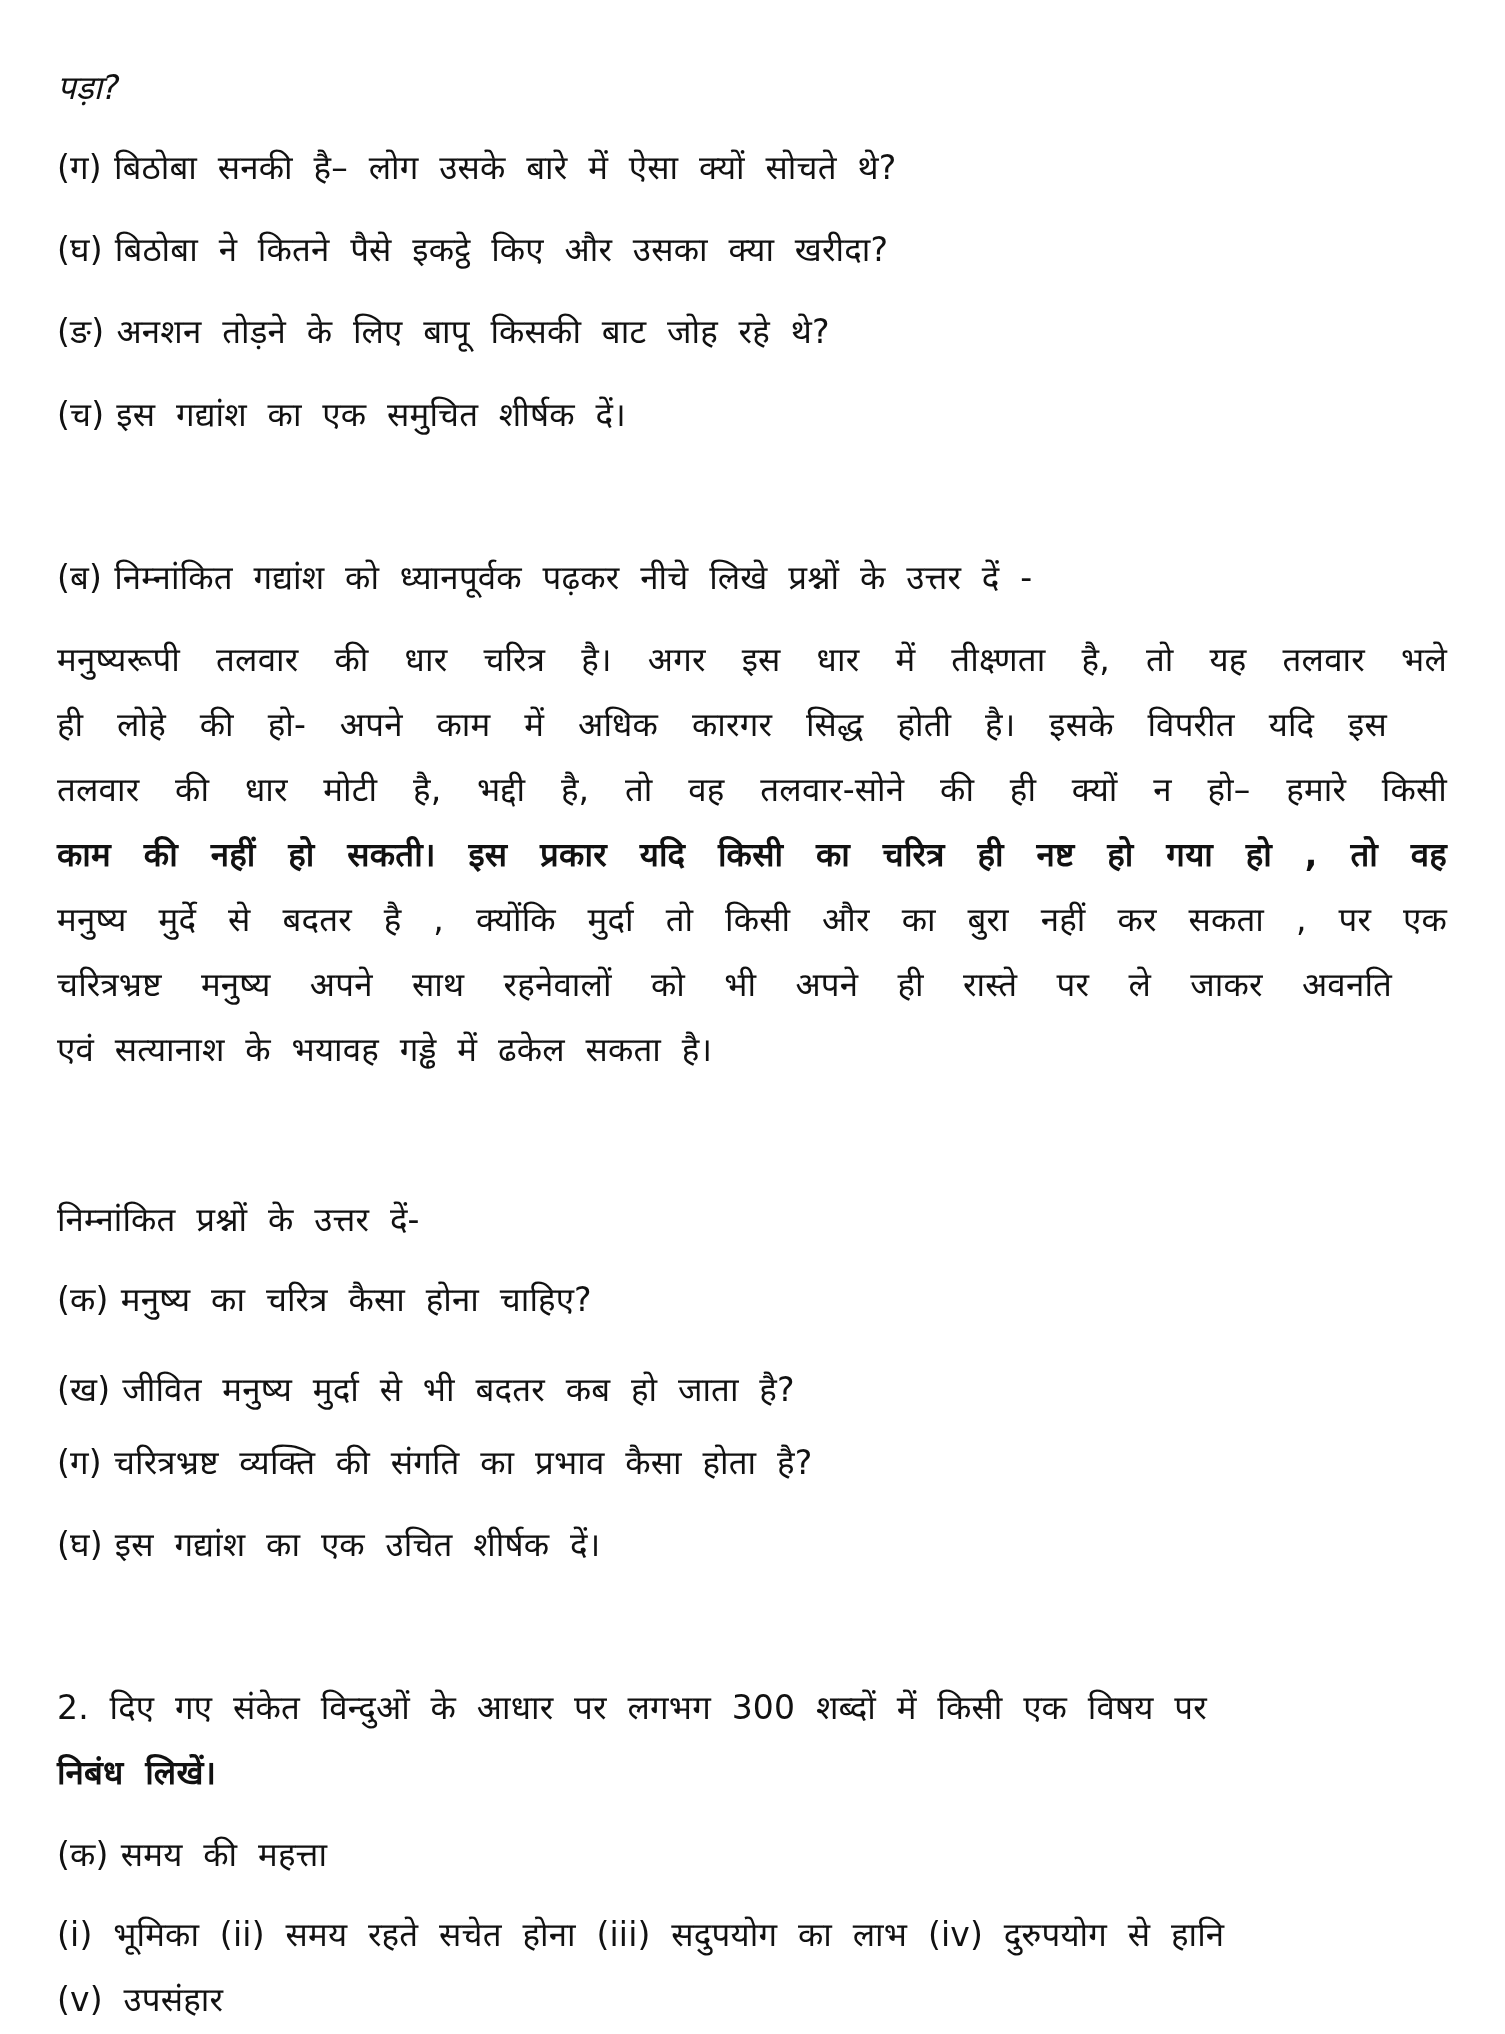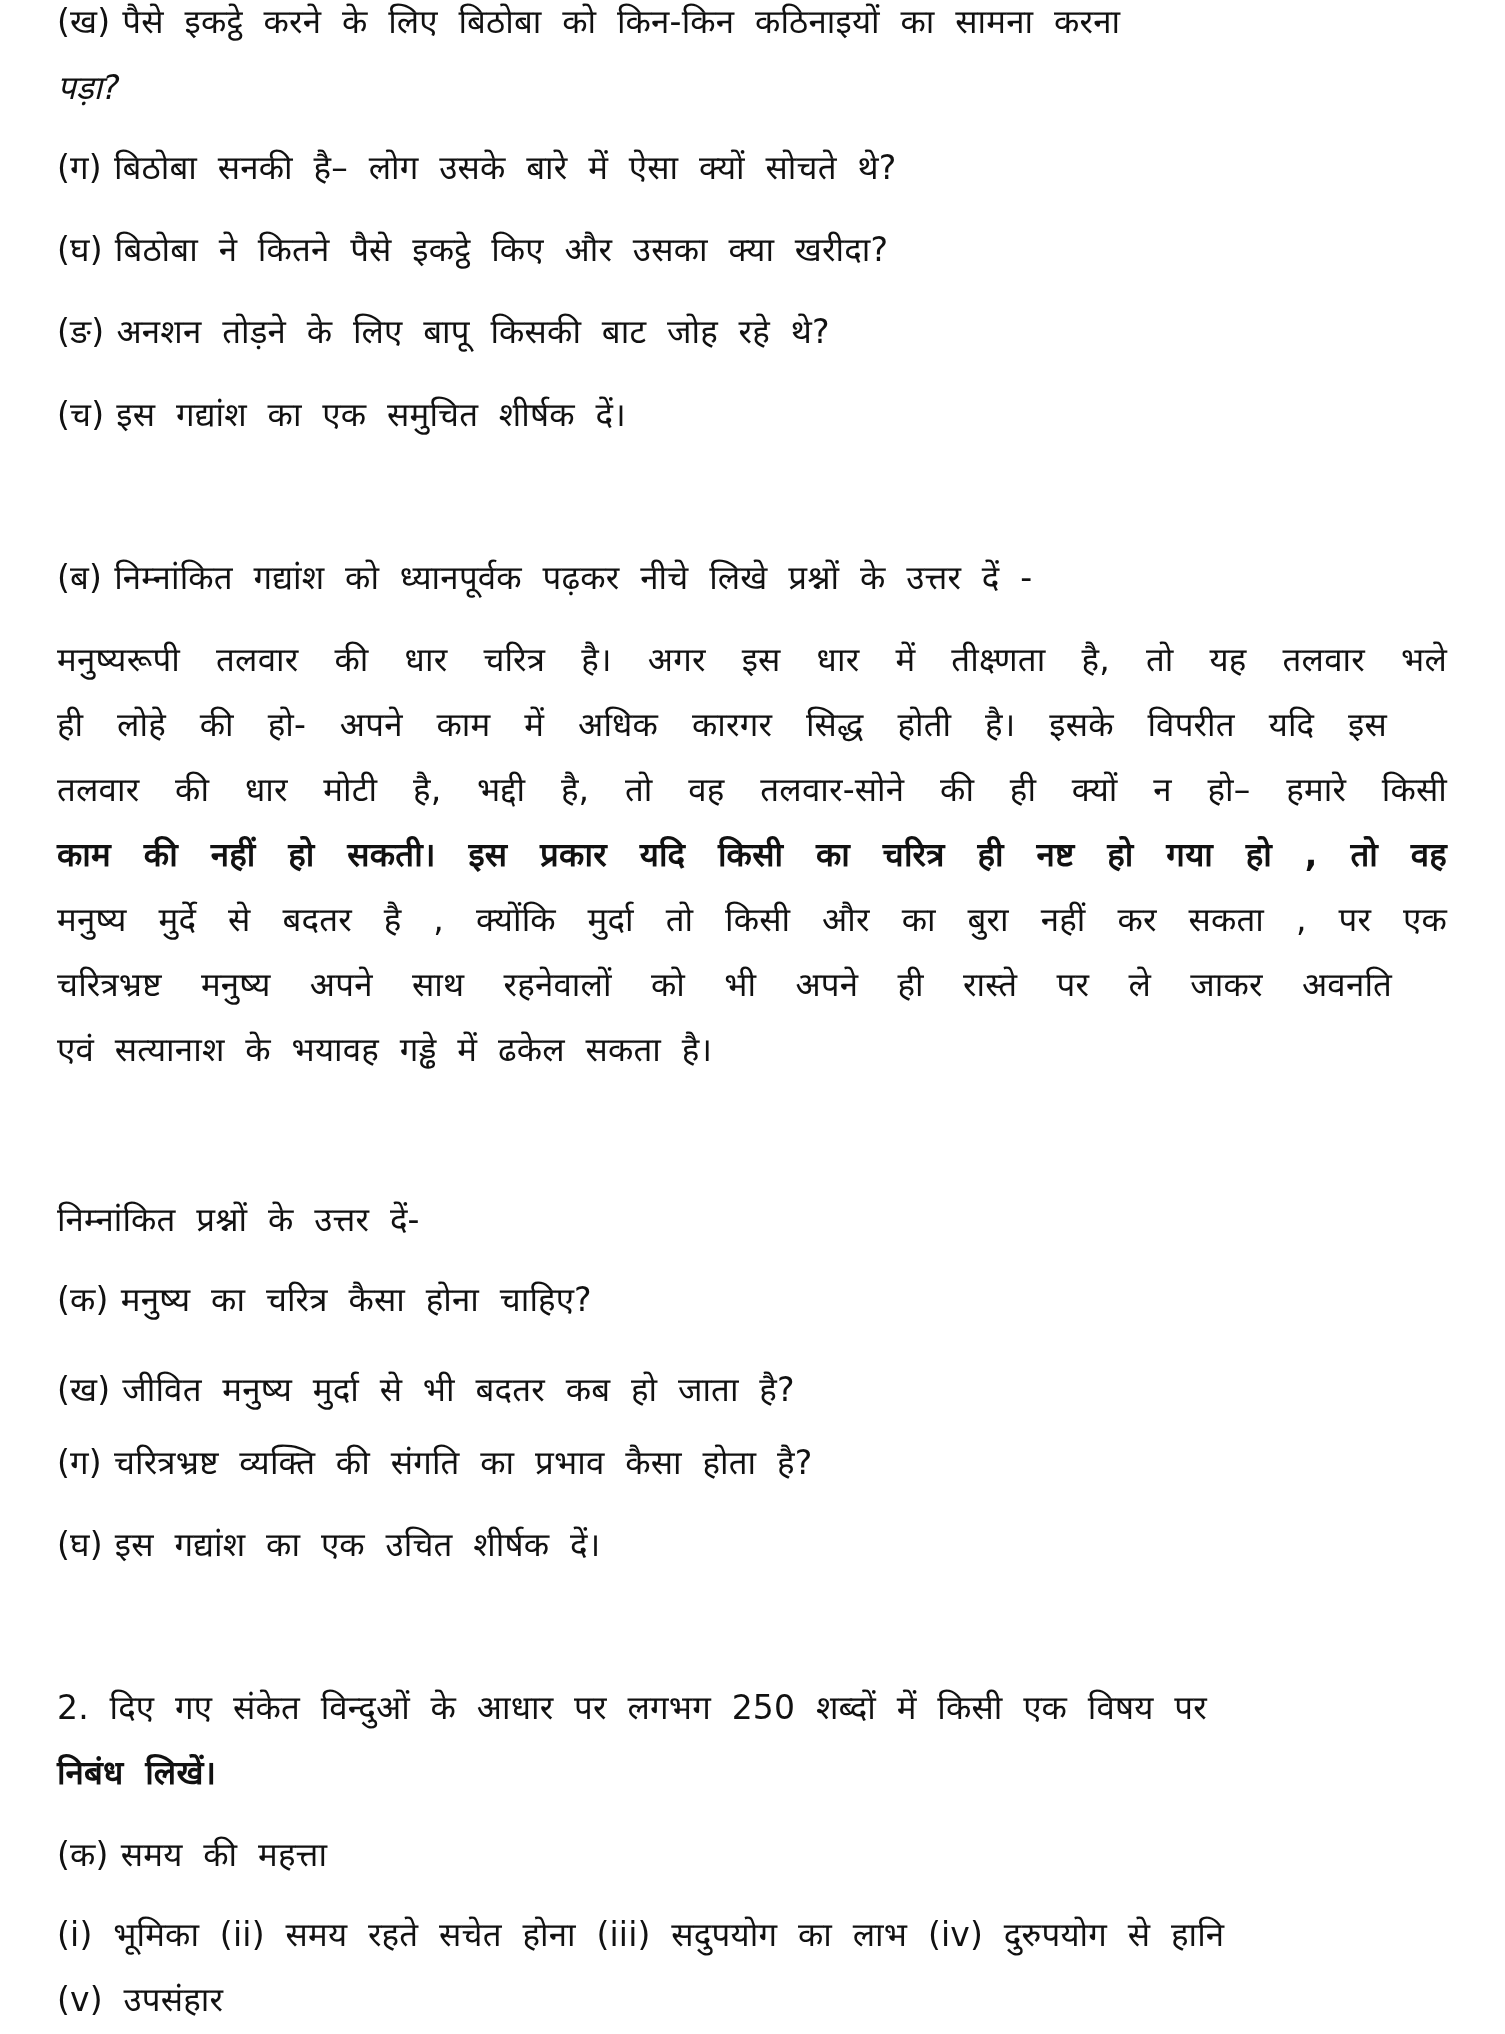--- a/index.html
+++ b/index.html
@@ -38,23 +38,20 @@
       white-space: normal;
       word-spacing: 0;
     }
     .label { margin-right: 12px; }
   </style>
 </head>
 <body>
 
 <div class="page">
 
-  <div class="line" style="top:0px;">
-    <span class="label">(ख)</span><span>पैसे इकट्ठे करने के लिए बिठोबा को किन-किन कठिनाइयों का सामना करना</span>
-  </div>
   <div class="line" style="top:66px;font-style:italic;">
     <span>पड़ा?</span>
   </div>
   <div class="line" style="top:146px;">
     <span class="label">(ग)</span><span>बिठोबा सनकी है– लोग उसके बारे में ऐसा क्यों सोचते थे?</span>
   </div>
   <div class="line" style="top:228px;">
     <span class="label">(घ)</span><span>बिठोबा ने कितने पैसे इकट्ठे किए और उसका क्या खरीदा?</span>
   </div>
   <div class="line" style="top:310px;">
@@ -85,21 +82,21 @@
   </div>
   <div class="line" style="top:1441px;">
     <span class="label">(ग)</span><span>चरित्रभ्रष्ट व्यक्ति की संगति का प्रभाव कैसा होता है?</span>
   </div>
   <div class="line" style="top:1523px;">
     <span class="label">(घ)</span><span>इस गद्यांश का एक उचित शीर्षक दें।</span>
   </div>
 
   <div class="line" style="top:1686px;">
     <span>2.</span>
-    <span>दिए गए संकेत विन्दुओं के आधार पर लगभग 250 शब्दों में किसी एक विषय पर</span>
+    <span>दिए गए संकेत विन्दुओं के आधार पर लगभग 300 शब्दों में किसी एक विषय पर</span>
   </div>
   <div class="line" style="top:1751px;font-weight:bold;">निबंध लिखें।</div>
   <div class="line" style="top:1833px;">
     <span class="label">(क)</span><span>समय की महत्ता</span>
   </div>
   <div class="line" style="top:1913px;">(i) भूमिका (ii) समय रहते सचेत होना (iii) सदुपयोग का लाभ (iv) दुरुपयोग से हानि</div>
   <div class="line" style="top:1978px;">(v) उपसंहार</div>
 
 </div>
 

